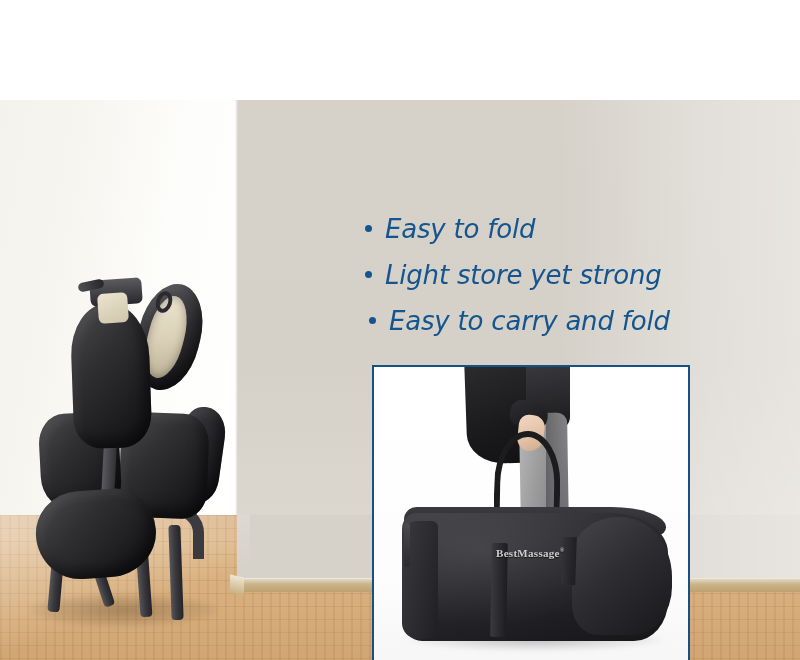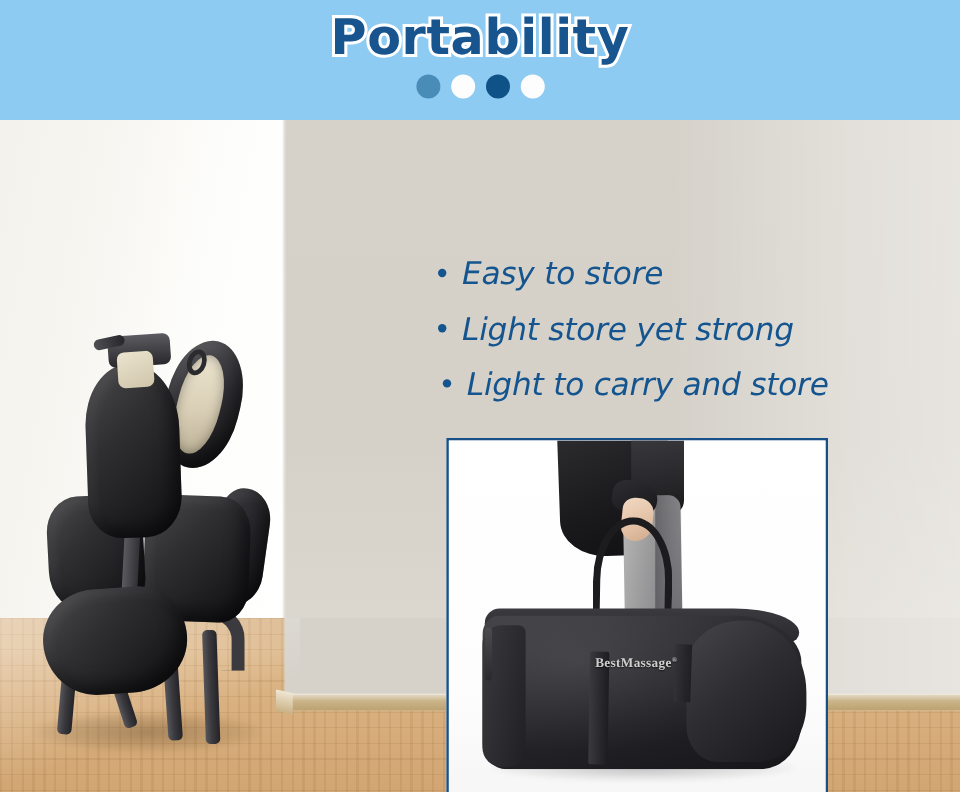--- a/index.html
+++ b/index.html
@@ -480,29 +480,20 @@
     border-radius: 50%;
     background: radial-gradient(ellipse at center, rgba(90,90,95,0.35) 0%, rgba(120,120,125,0.12) 55%, rgba(255,255,255,0) 76%);
     filter: blur(2px);
   }
 </style>
 </head>
 <body>
 
 <div id="page">
 
-  <div id="header">
-    <div id="header-title">Portability</div>
-    <div id="dots">
-      <span class="dot" style="background:#4a8cb8"></span>
-      <span class="dot" style="background:#fdfdfd"></span>
-      <span class="dot" style="background:#0f5288"></span>
-      <span class="dot" style="background:#fdfdfd"></span>
-    </div>
-  </div>
 
   <div id="scene">
 
     <div id="wall-back"></div>
     <div id="wall-back-sheen"></div>
     <div id="wall-left"></div>
     <div id="wall-corner"></div>
 
     <div id="floor"></div>
     <div id="floor-mask-right"></div>
@@ -538,29 +529,29 @@
       <div class="pad" id="pad-chest"></div>
 
       <div id="knob-top"></div>
       <div id="knob-cream"></div>
       <div id="knob-lever"></div>
     </div>
 
     <div id="bullets">
       <div class="bullet-row">
         <span class="bullet-dot"></span>
-        <span class="bullet-text">Easy to store</span>
+        <span class="bullet-text">Easy to fold</span>
       </div>
       <div class="bullet-row">
         <span class="bullet-dot"></span>
         <span class="bullet-text">Light store yet strong</span>
       </div>
       <div class="bullet-row indented">
         <span class="bullet-dot"></span>
-        <span class="bullet-text">Light to carry and store</span>
+        <span class="bullet-text">Easy to carry and fold</span>
       </div>
     </div>
 
     <div id="photo-frame">
       <div id="photo-inner">
 
         <div id="coat"></div>
         <div id="coat-2"></div>
         <div id="pants"></div>
         <div id="pants-shade"></div>

